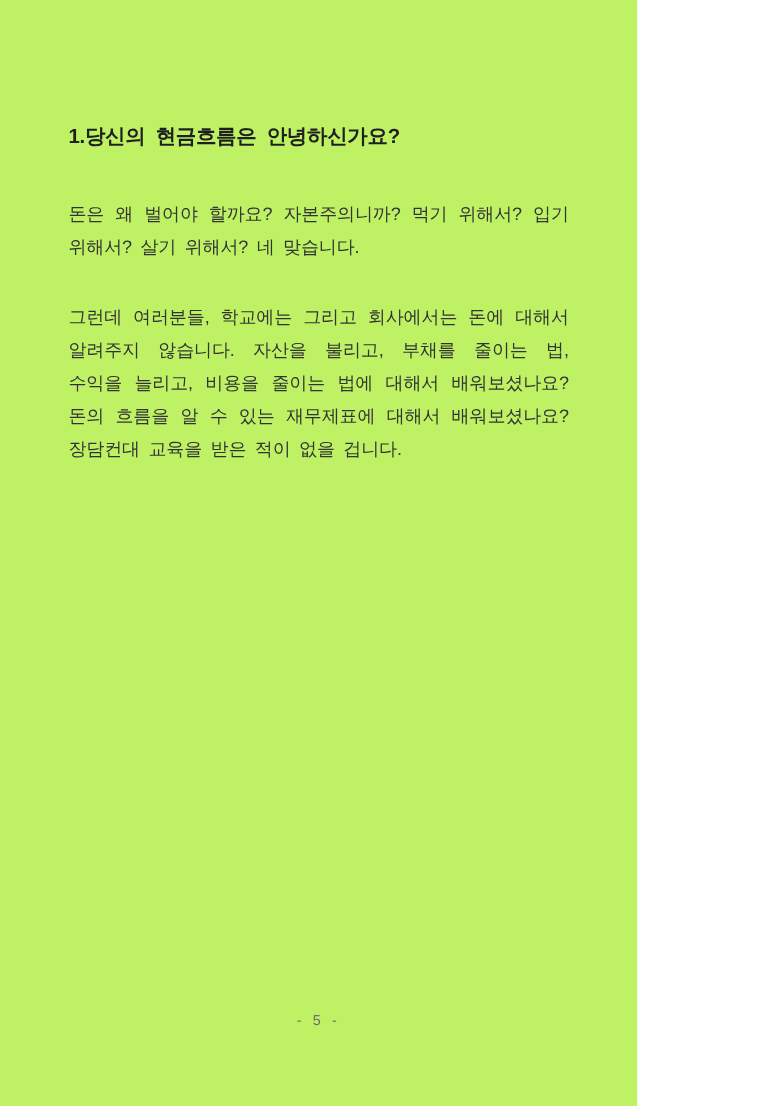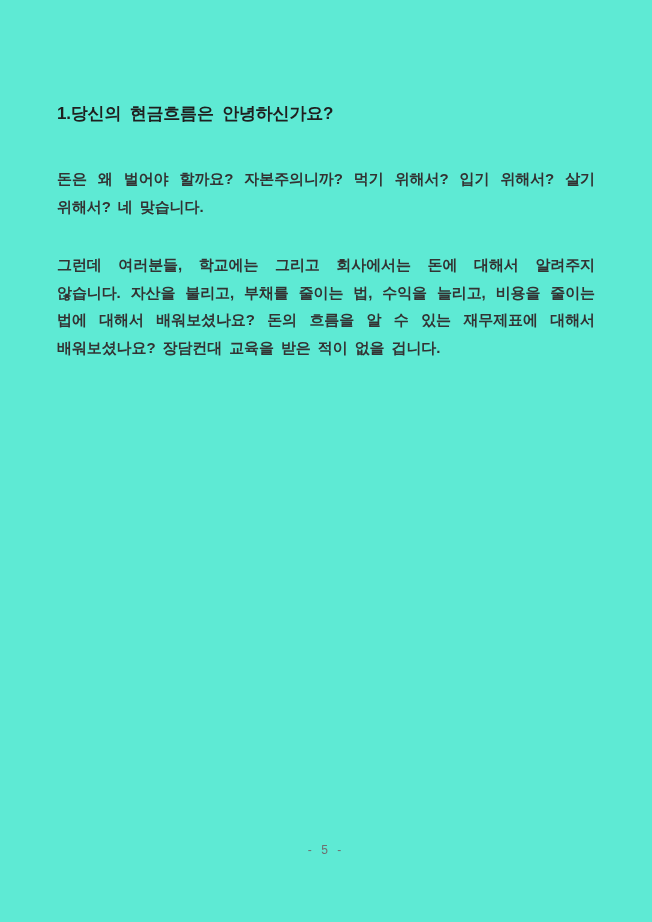--- a/index.html
+++ b/index.html
@@ -2,44 +2,44 @@
 <html lang="ko"><head>
 <meta charset="utf-8">
 <style>
   html, body {
     margin: 0;
     padding: 0;
     background: #ffffff;
   }
   .page {
     position: relative;
-    width: 652px;
+    width: 531px;
     height: 922px;
-    background: #5eead4;
+    background: #bef264;
     overflow: hidden;
     font-family: "Liberation Sans", "DejaVu Sans", sans-serif;
     box-sizing: border-box;
   }
   .content {
     box-sizing: border-box;
     padding: 100px 57px 0 57px;
   }
   .doc-title {
     margin: 0 0 37px 0;
     font-size: 17px;
     font-weight: 700;
     color: #1f1f1f;
     line-height: 28px;
     word-spacing: 4px;
     letter-spacing: -0.2px;
   }
   .para {
     margin: 0 0 31px 0;
     font-size: 15px;
-    font-weight: 700;
+    font-weight: 400;
     color: #333333;
     line-height: 27.5px;
     text-align: justify;
     word-break: keep-all;
     word-spacing: 3px;
     letter-spacing: -0.1px;
   }
   .para:last-of-type {
     margin-bottom: 0;
   }

